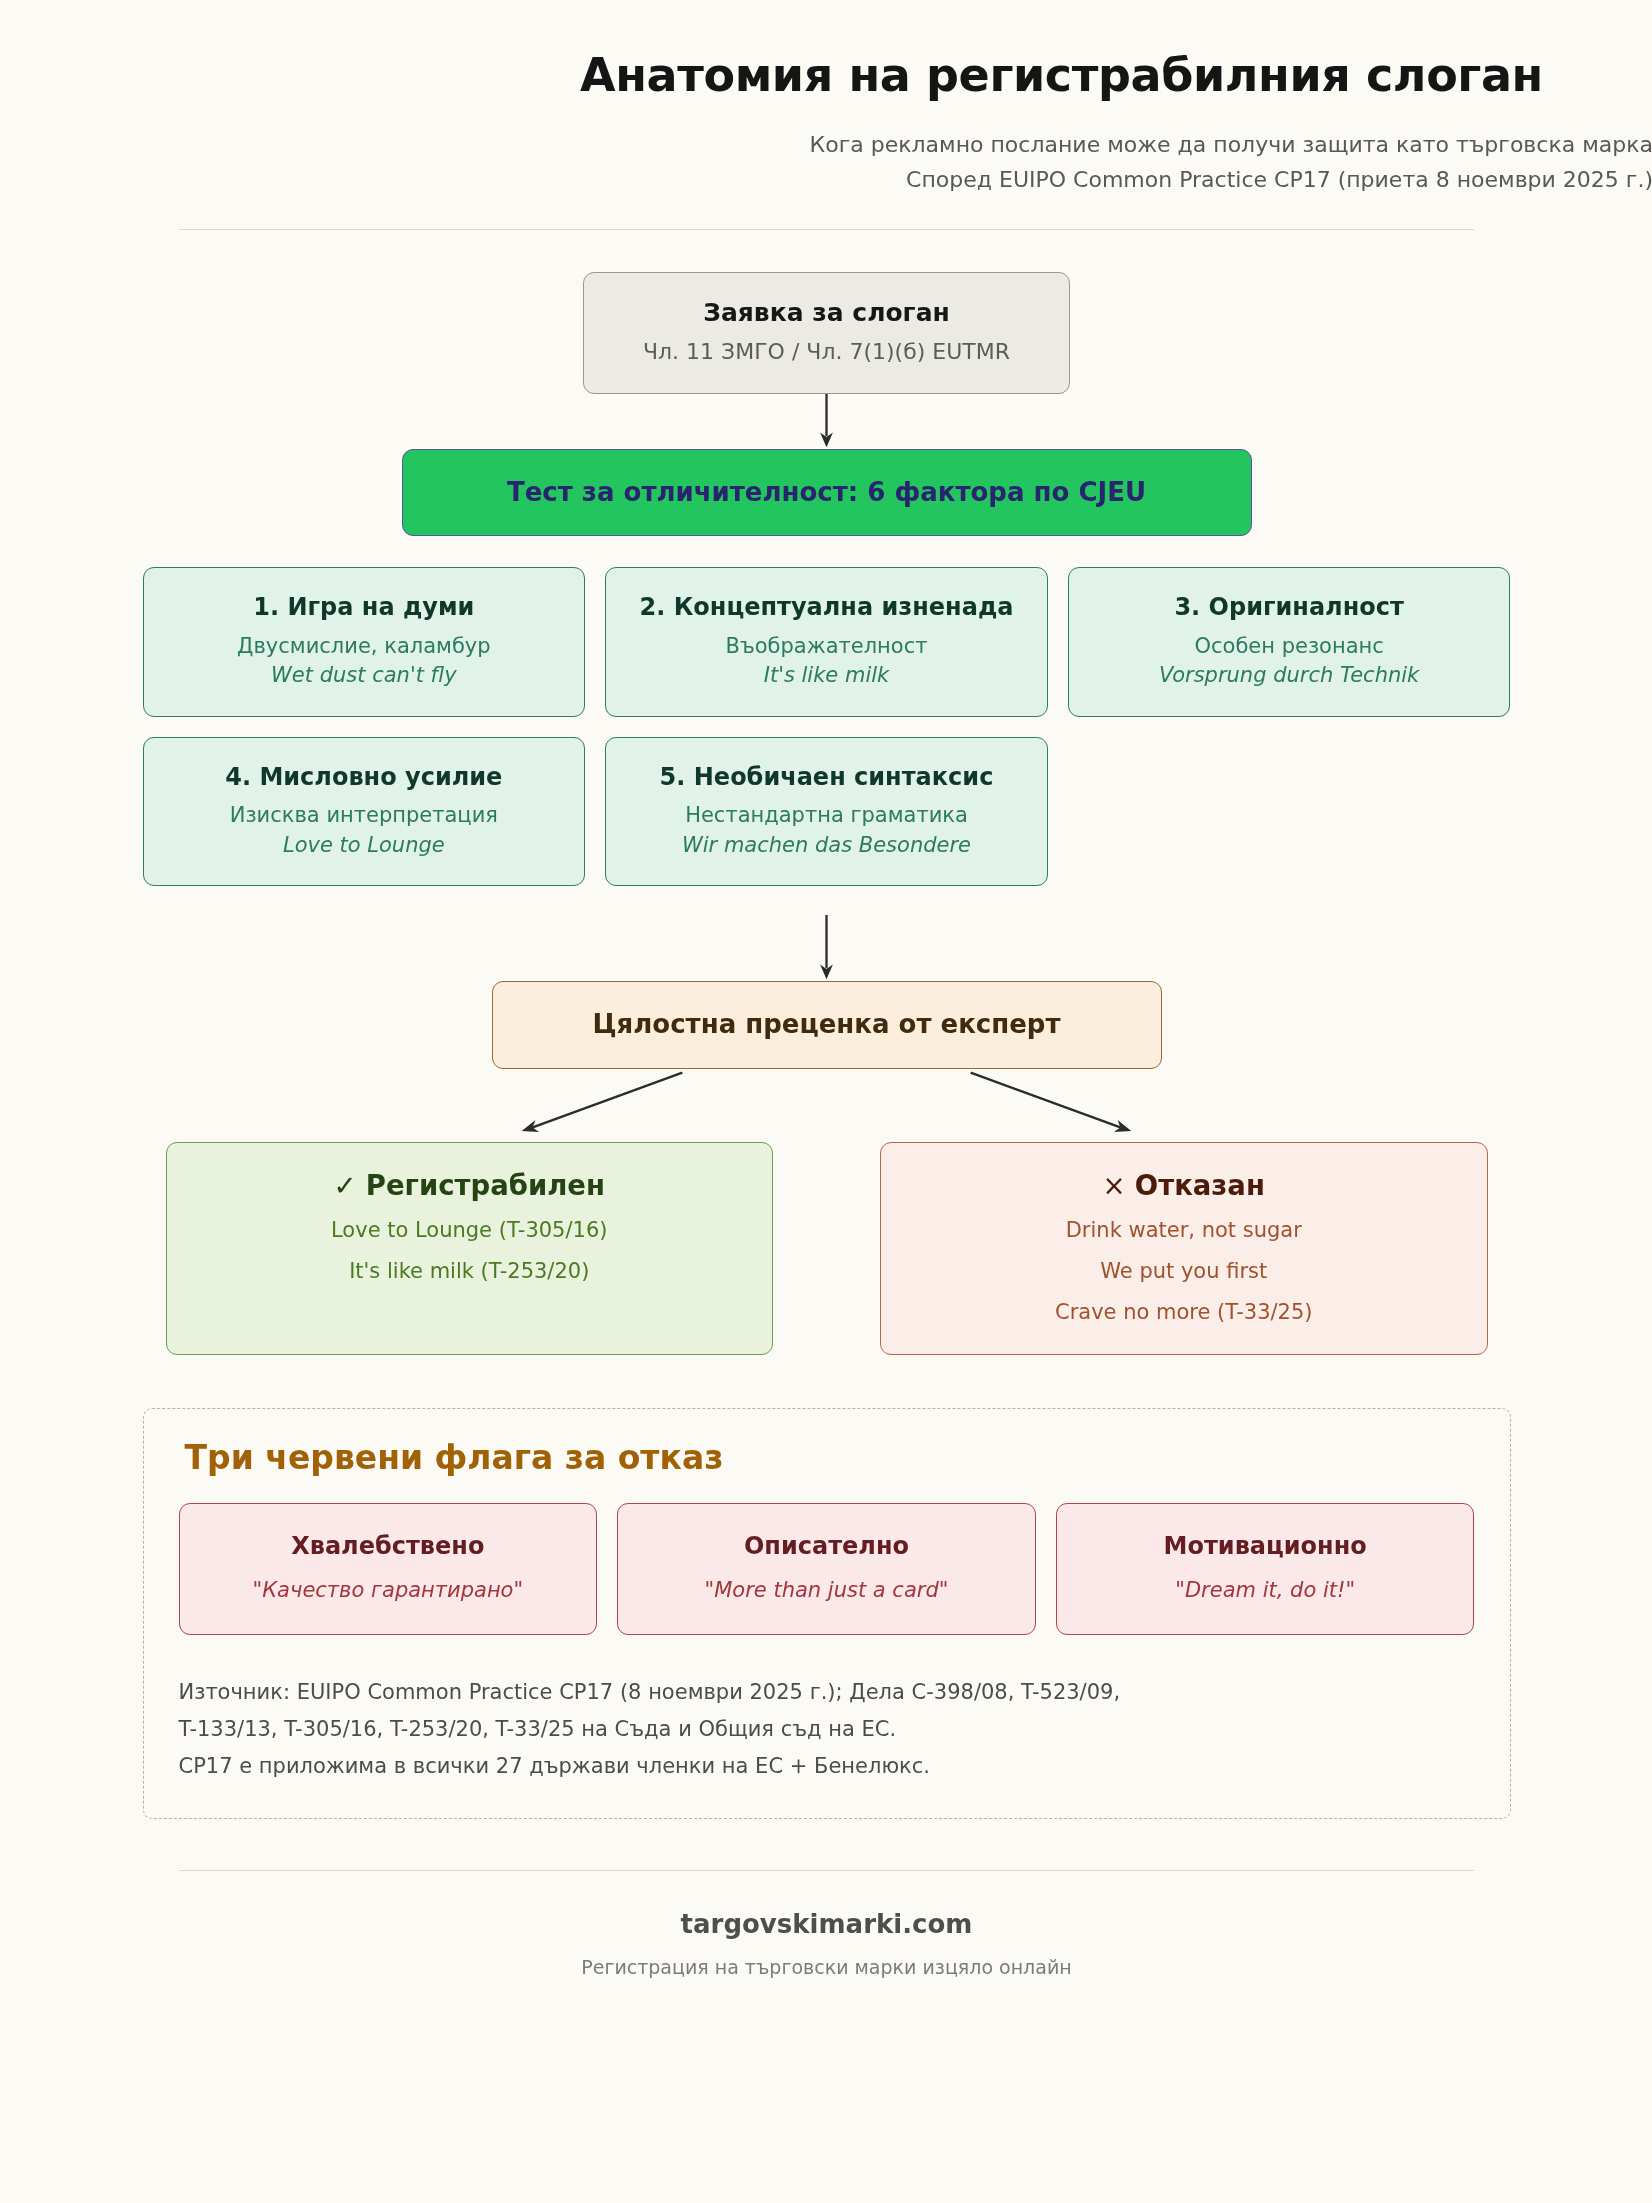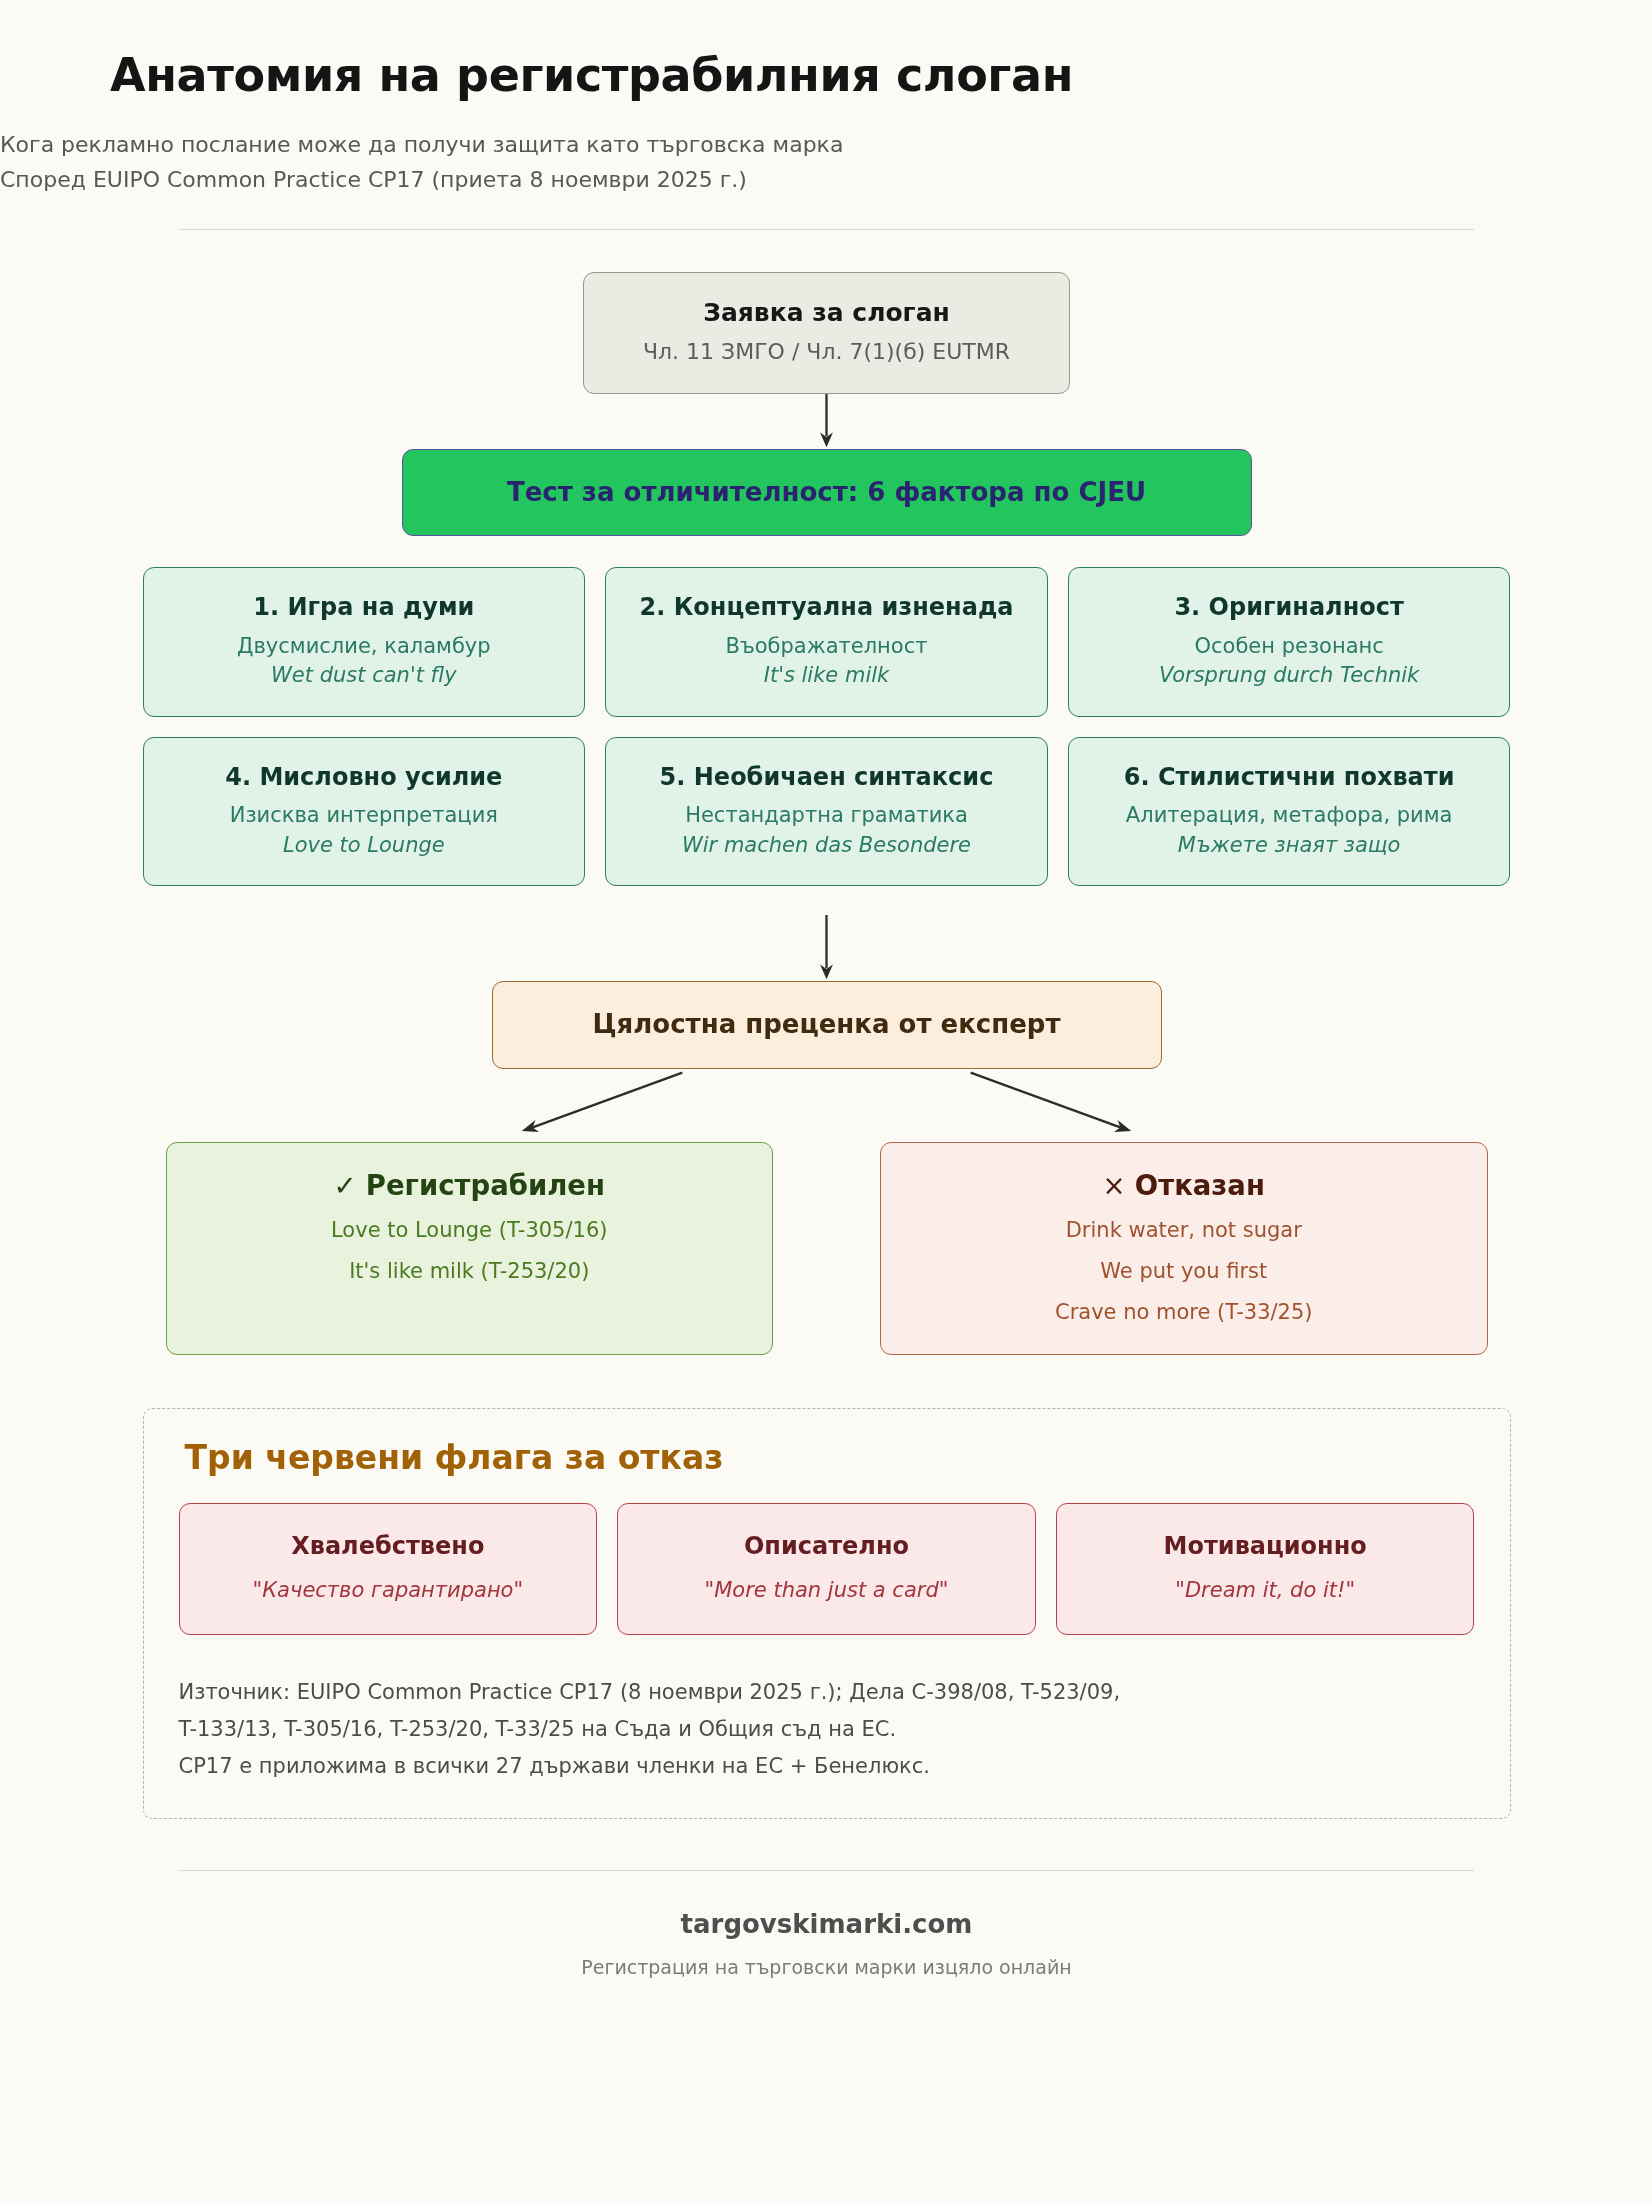--- a/index.html
+++ b/index.html
@@ -18,21 +18,21 @@
 
   .page {
     width: 1653px;
     min-height: 2204px;
     background: #fbfaf5;
     padding: 48px 0 0 0;
     position: relative;
   }
 
   
-  .header { text-align: left; }
+  .header { text-align: right; }
 
   .title {
     font-size: 46px;
     font-weight: 700;
     letter-spacing: -0.4px;
     color: #151515;
     line-height: 1.18;
     padding: 0 110px;
   }
 
@@ -332,25 +332,20 @@
         <div class="factor-desc">Изисква интерпретация</div>
         <div class="factor-example">Love to Lounge</div>
       </div>
 
       <div class="factor">
         <div class="factor-title">5. Необичаен синтаксис</div>
         <div class="factor-desc">Нестандартна граматика</div>
         <div class="factor-example">Wir machen das Besondere</div>
       </div>
 
-      <div class="factor">
-        <div class="factor-title">6. Стилистични похвати</div>
-        <div class="factor-desc">Алитерация, метафора, рима</div>
-        <div class="factor-example">Мъжете знаят защо</div>
-      </div>
 
     </div>
 
     <svg class="arrow-v" style="margin-top:29px" width="37" height="66" viewBox="0 0 40 72">
       <line x1="20" y1="0" x2="20" y2="58" stroke="#2b2b2b" stroke-width="2.5"></line>
       <path d="M20 70 L13 54 L20 59 L27 54 Z" fill="#2b2b2b"></path>
     </svg>
 
     <div class="row-center">
       <div class="box assess-box">

